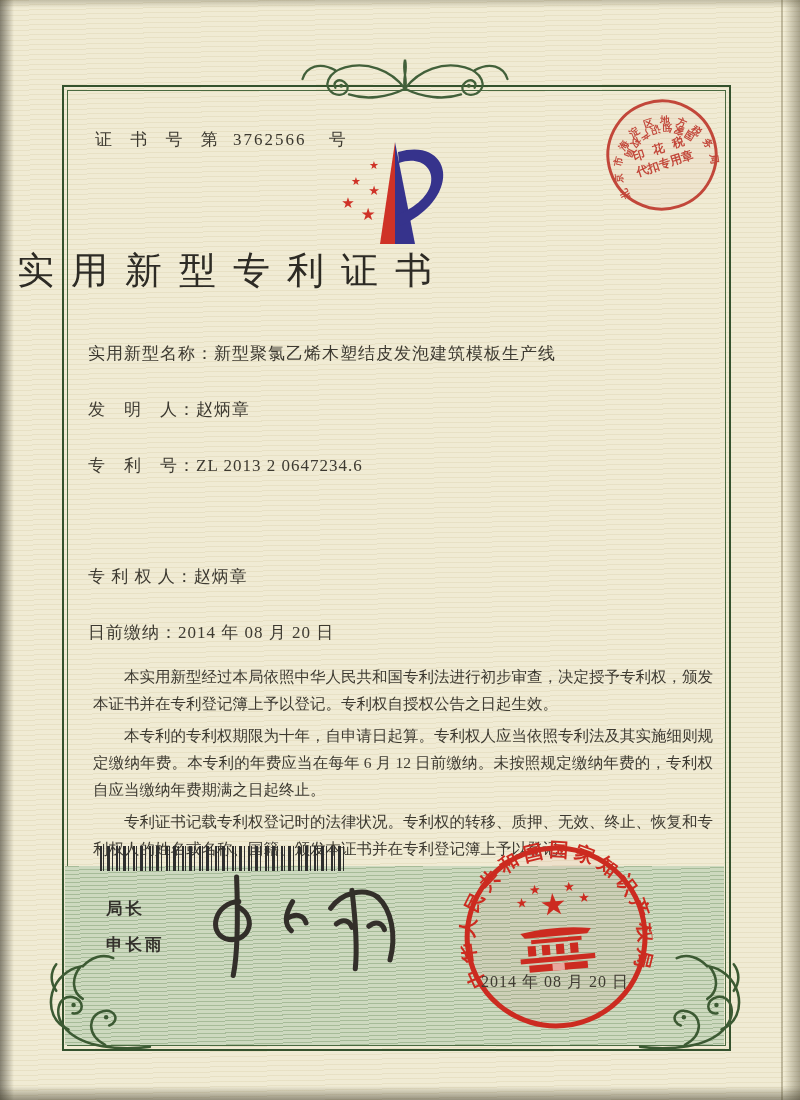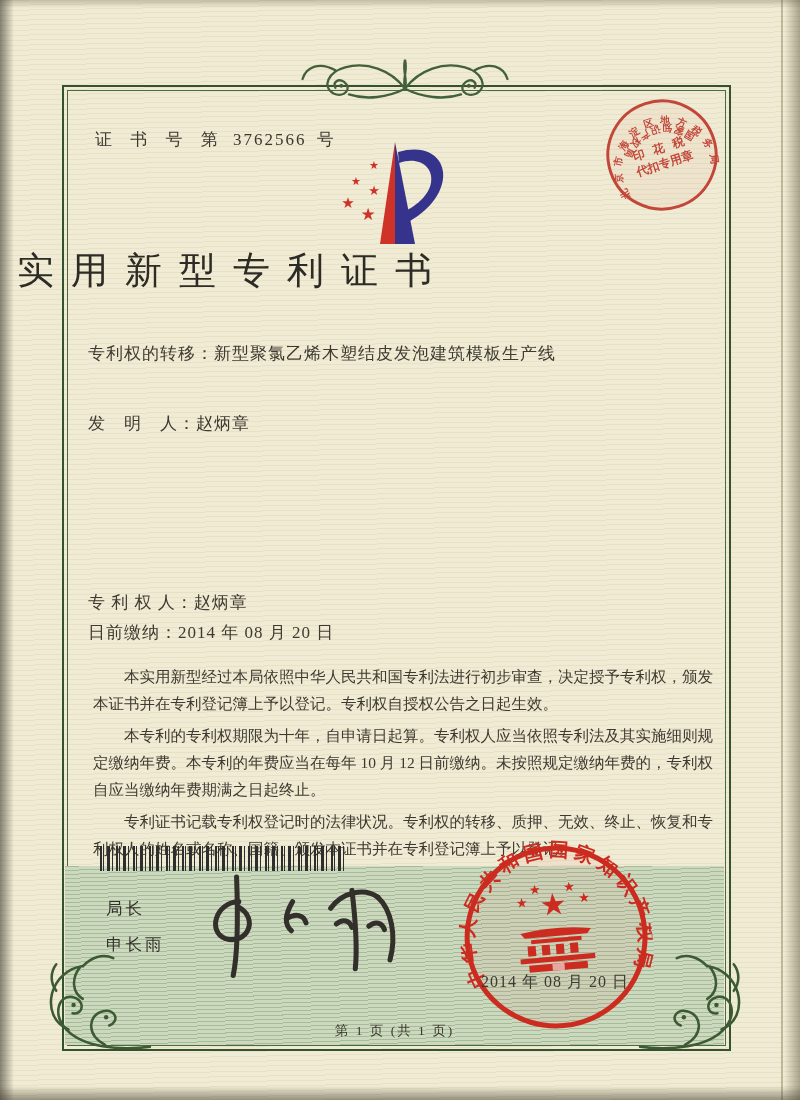--- a/index.html
+++ b/index.html
@@ -13,46 +13,46 @@
   #frame::after{content:"";position:absolute;left:3px;top:3px;right:3px;bottom:3px;
          border:1px solid #4a6a40;}
   
   #band{position:absolute;left:65px;top:866px;width:659px;height:179px;
         background:#cdd9bf;
         background-image:repeating-linear-gradient(178deg, rgba(118,150,104,.45) 0 1px, rgba(0,0,0,0) 1px 4px);}
   .orn{position:absolute;}
   
   #certno{position:absolute;left:95px;top:128px;font-size:17px;color:#3b382f;}
   #certno .sp{letter-spacing:7px;}
-  #certno .num{letter-spacing:2px;margin-left:4px;margin-right:6px;}
+  #certno .num{letter-spacing:2px;margin-left:4px;margin-right:18px;}
   
   #logo{position:absolute;left:338px;top:138px;}
   
   #title{position:absolute;left:0;top:246px;width:790px;text-align:left;
          font-size:37px;letter-spacing:17px;color:#2d2b25;font-weight:500;text-indent:17px;}
   
   .field{position:absolute;left:88px;font-size:17px;color:#3d3a31;letter-spacing:1px;white-space:nowrap;}
-  .f0{top:342px}.f1{top:412px}.f2{top:454px}.f3{top:510px}.f4{top:591px}.f5{top:621px}
+  .f0{top:342px}.f1{top:398px}.f2{top:454px}.f3{top:510px}.f4{top:565px}.f5{top:621px}
   
   #body-text{position:absolute;left:88px;top:658px;width:630px;font-size:15.5px;
              line-height:27px;text-align:justify;color:#3d3a31;}
   #body-text p{margin:5px;text-indent:2em;}
   
   #barcode{position:absolute;left:100px;top:846px;width:244px;height:25px;
     background:repeating-linear-gradient(90deg,
       #2e2e2e 0 2px, rgba(0,0,0,0) 2px 3px,
       #2e2e2e 3px 4px, rgba(0,0,0,0) 4px 7px,
       #2e2e2e 7px 10px, rgba(0,0,0,0) 10px 12px,
       #2e2e2e 12px 13px, rgba(0,0,0,0) 13px 16px,
       #2e2e2e 16px 18px, rgba(0,0,0,0) 18px 19px,
       #2e2e2e 19px 20px, rgba(0,0,0,0) 20px 23px,
       #2e2e2e 23px 26px, rgba(0,0,0,0) 26px 28px,
       #2e2e2e 28px 29px, rgba(0,0,0,0) 29px 33px);}
   
-  #signer{position:absolute;left:106px;top:898px;font-size:16.5px;color:#33312b;letter-spacing:3px;}
+  #signer{position:absolute;left:106px;top:898px;font-size:16.5px;color:#33312b;letter-spacing:3px;font-weight:bold;}
   #signer div{margin-bottom:14px;}
   #signature{position:absolute;left:198px;top:868px;}
   
   #seal{position:absolute;left:460px;top:840px;transform:rotate(-5deg);}
   #seal-date{position:absolute;left:452px;top:972px;width:206px;text-align:center;
              font-size:16px;color:#3f3b32;letter-spacing:1px;}
   
   #taxstamp{position:absolute;left:603px;top:96px;transform:rotate(-18deg);opacity:.92;}
   
   #footer{position:absolute;left:62px;top:1022px;width:665px;text-align:center;
@@ -131,28 +131,29 @@
       <text x="36" y="31" font-size="11">★</text>
       <text x="18" y="47" font-size="11">★</text>
       <text x="36" y="57" font-size="13">★</text>
       <text x="10" y="70" font-size="15">★</text>
       <text x="30" y="82" font-size="17">★</text>
     </g>
   </svg>
 
   <div id="title">实用新型专利证书</div>
 
-  <div class="field f0"><span>专利权的转移：</span><span>新型聚氯乙烯木塑结皮发泡建筑模板生产线</span></div>
+  <div class="field f0"><span>实用新型名称：</span><span>新型聚氯乙烯木塑结皮发泡建筑模板生产线</span></div>
   <div class="field f1"><span>发　明　人：</span><span>赵炳章</span></div>
+  <div class="field f2"><span>专　利　号：</span><span>ZL 2013 2 0647234.6</span></div>
   <div class="field f4"><span>专 利 权 人：</span><span>赵炳章</span></div>
   <div class="field f5"><span>日前缴纳：</span><span>2014 年 08 月 20 日</span></div>
 
   <div id="body-text">
     <p>本实用新型经过本局依照中华人民共和国专利法进行初步审查，决定授予专利权，颁发本证书并在专利登记簿上予以登记。专利权自授权公告之日起生效。</p>
-    <p>本专利的专利权期限为十年，自申请日起算。专利权人应当依照专利法及其实施细则规定缴纳年费。本专利的年费应当在每年 10 月 12 日前缴纳。未按照规定缴纳年费的，专利权自应当缴纳年费期满之日起终止。</p>
+    <p>本专利的专利权期限为十年，自申请日起算。专利权人应当依照专利法及其实施细则规定缴纳年费。本专利的年费应当在每年 6 月 12 日前缴纳。未按照规定缴纳年费的，专利权自应当缴纳年费期满之日起终止。</p>
     <p>专利证书记载专利权登记时的法律状况。专利权的转移、质押、无效、终止、恢复和专利权人的姓名或名称、国籍、颁发本证书并在专利登记簿上予以登记。</p>
   </div>
 
   <div id="barcode"></div>
 
   <div id="signer">
     <div>局长</div>
     <div>申长雨</div>
   </div>
 
@@ -208,21 +209,20 @@
     <text class="tax-arc-top" font-size="10" fill="#bf3a2e" font-weight="bold">
       <textPath href="#taxTop" startOffset="50%" text-anchor="middle">北京市海淀区地方税务局</textPath>
     </text>
     <text x="60" y="57" font-size="12" fill="#bf3a2e" text-anchor="middle" font-weight="bold" letter-spacing="3">印 花 税</text>
     <text x="60" y="73" font-size="12" fill="#bf3a2e" text-anchor="middle" font-weight="bold">代扣专用章</text>
     <text class="tax-arc-bottom" font-size="10" fill="#bf3a2e" font-weight="bold">
       <textPath href="#taxBottom" startOffset="50%" text-anchor="middle">国家知识产权局</textPath>
     </text>
   </svg>
 
-  <div id="footer">第 1 页 (共 1 页)</div>
 
   <div class="edge" id="edge-left"></div>
   <div class="edge" id="crease"></div>
   <div class="edge" id="edge-right"></div>
   <div class="edge" id="edge-bottom"></div>
   <div class="edge" id="edge-top"></div>
 
 </div>
 
 </body></html>

